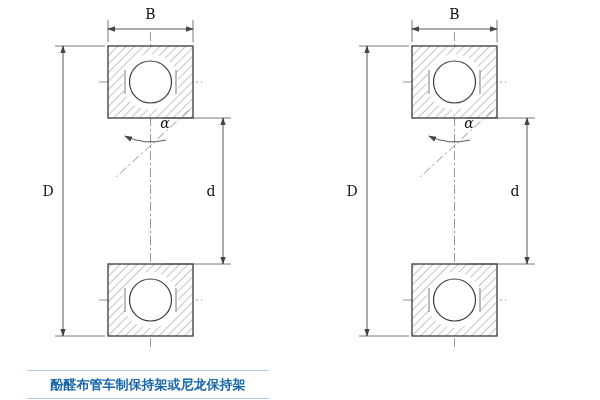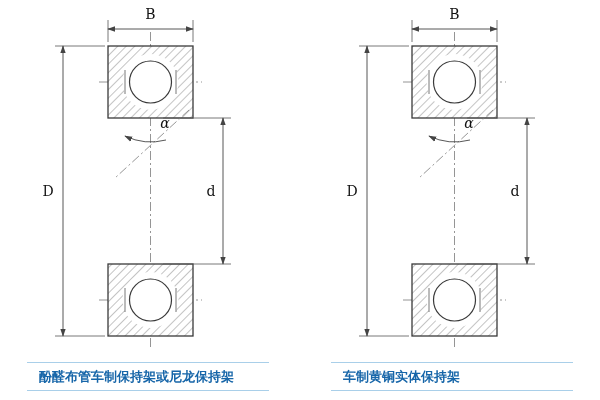--- a/index.html
+++ b/index.html
@@ -20,30 +20,30 @@
   .clear   { fill:#ffffff; stroke:none; }
   .ball    { fill:#ffffff; stroke:#3a3a3a; stroke-width:1.2; }
   .thin    { stroke:#555; stroke-width:0.8; }
   .ext     { stroke:#555; stroke-width:0.8; }
   .dim     { stroke:#444; stroke-width:0.9; fill:none; }
   .cl      { stroke:#7a7a7a; stroke-width:0.8; stroke-dasharray:9 3 2 3; fill:none; }
   text.dimtext { font:14px "DejaVu Serif", serif; fill:#111; }
   text.italic  { font-style:italic; }
 
   .caption {
-    margin-top:4px;
+    margin-top:12px;
     min-width:218px;
     border-top:1px solid #a9cfe9;
     border-bottom:1px solid #a9cfe9;
     color:#1766a9;
     font-weight:bold;
     font-size:13px;
     line-height:1;
     padding:7px 12px;
-    text-align:left;
+    text-align:center;
     white-space:nowrap;
   }
 </style>
 </head>
 <body>
 
 <svg width="0" height="0" style="position:absolute" aria-hidden="true">
   <defs>
     <pattern id="hatch" width="6" height="6" patternUnits="userSpaceOnUse" patternTransform="rotate(45)">
       <rect width="6" height="6" fill="#ffffff"></rect>
@@ -161,18 +161,15 @@
         <text class="dimtext" x="198" y="190" text-anchor="middle">d</text>
       </g>
 
       <g>
         <line class="cl" x1="176" y1="104" x2="102" y2="172"></line>
         <path class="dim" d="M 153,134 A 60,60 0 0 1 112,130" marker-end="url(#arr)"></path>
         <text class="dimtext italic" x="152" y="122" text-anchor="middle">α</text>
       </g>
     </svg>
 
-    <div class="caption">
-      <span>车制黄铜实体保持架</span>
-    </div>
   </div>
 
 </div>
 
 </body></html>

